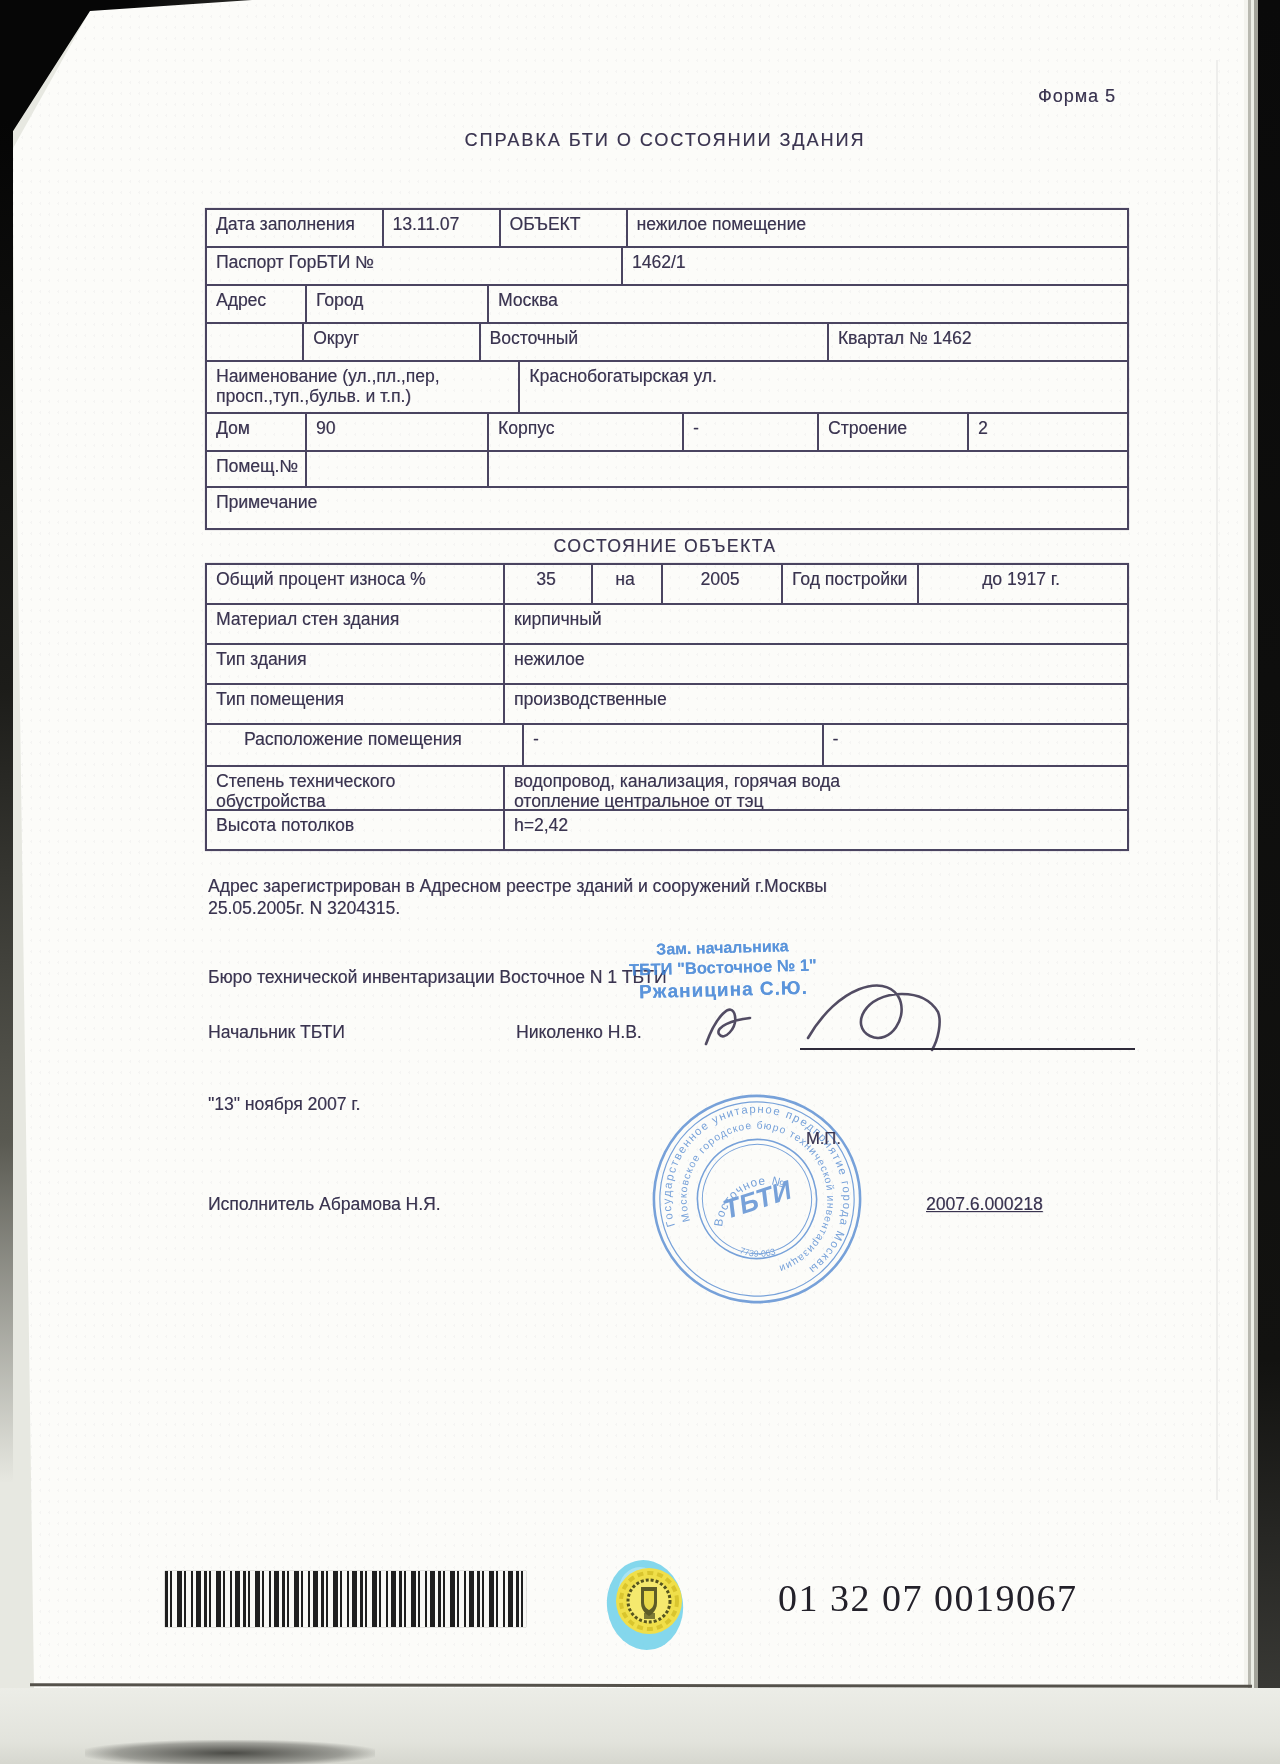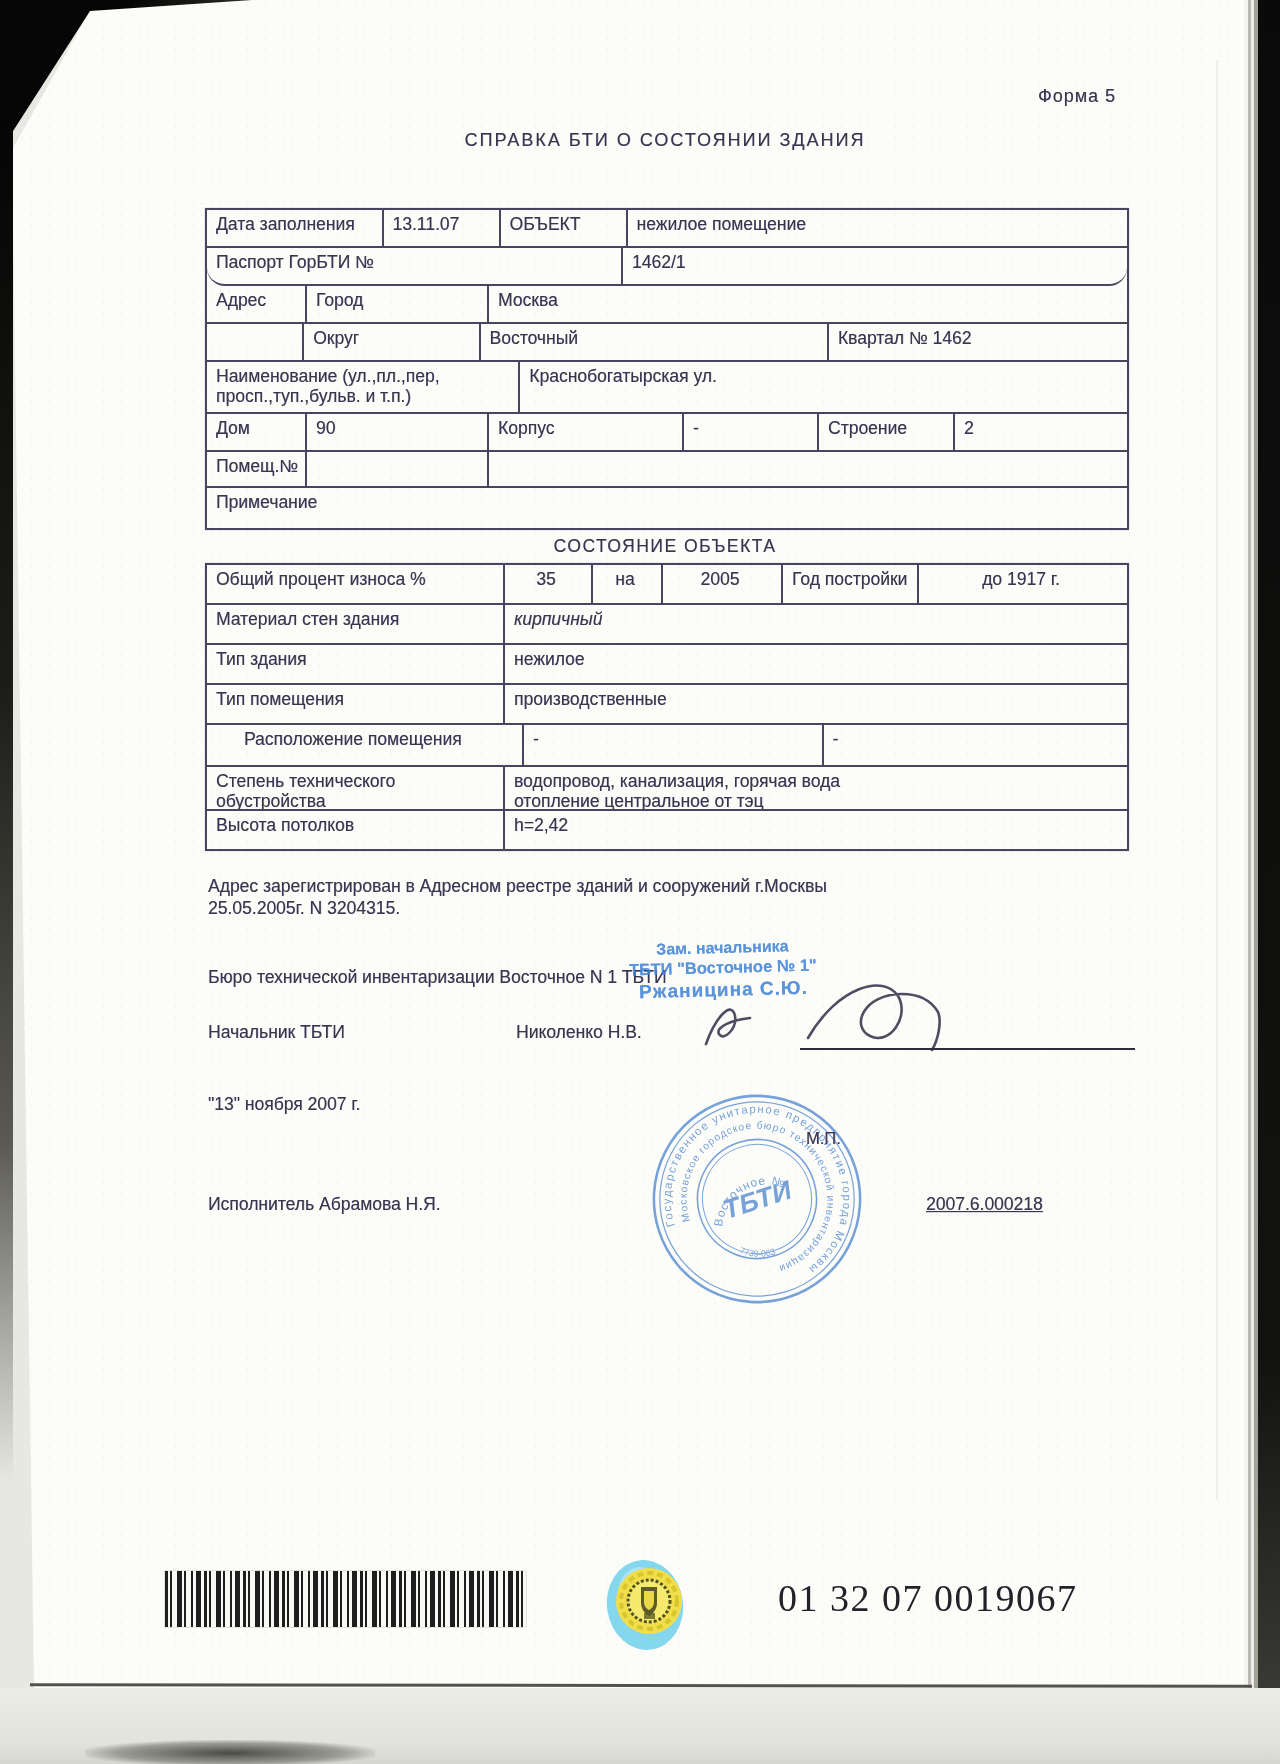--- a/index.html
+++ b/index.html
@@ -112,21 +112,21 @@
   <div class="txt form-label" style="left:1038px;top:86px;">Форма 5</div>
   <div class="txt doc-title">СПРАВКА БТИ О СОСТОЯНИИ ЗДАНИЯ</div>
 
   <div class="dtable" id="table1" style="left: 205px; top: 208px; width: 920px;">
       <div class="trow" style="height: 38px;">
         <div class="tcell" style="width: 178px;">Дата заполнения</div>
         <div class="tcell" style="width: 118px;">13.11.07</div>
         <div class="tcell" style="width: 128px;">ОБЪЕКТ</div>
         <div class="tcell" style="width: 504px;">нежилое помещение</div>
       </div>
-      <div class="trow" style="height: 38px; border-radius: 18px;">
+      <div class="trow" style="height: 38px;">
         <div class="tcell" style="width: 416px;">Паспорт ГорБТИ №</div>
         <div class="tcell" style="width: 504px;">1462/1</div>
       </div>
       <div class="trow" style="height: 38px;">
         <div class="tcell" style="width: 100px;">Адрес</div>
         <div class="tcell" style="width: 182px;">Город</div>
         <div class="tcell" style="width: 638px;">Москва</div>
       </div>
       <div class="trow" style="height: 38px;">
         <div class="tcell" style="width: 100px;"></div>
@@ -137,21 +137,21 @@
       <div class="trow" style="height: 52px;">
         <div class="tcell" style="width: 329px;">Наименование (ул.,пл.,пер,
 просп.,туп.,бульв. и т.п.)</div>
         <div class="tcell" style="width: 638px;">Краснобогатырская ул.</div>
       </div>
       <div class="trow" style="height: 38px;">
         <div class="tcell" style="width: 100px;">Дом</div>
         <div class="tcell" style="width: 182px;">90</div>
         <div class="tcell" style="width: 195px;">Корпус</div>
         <div class="tcell" style="width: 135px;">-</div>
-        <div class="tcell" style="width: 136px;">Строение</div>
+        <div class="tcell" style="width: 150px;">Строение</div>
         <div class="tcell" style="width: 158px;">2</div>
       </div>
       <div class="trow" style="height: 36px;">
         <div class="tcell" style="width: 100px;">Помещ.№</div>
         <div class="tcell" style="width: 182px;"></div>
         <div class="tcell" style="width: 638px;"></div>
       </div>
       <div class="trow" style="height: 40px;">
         <div class="tcell" style="width: 920px;">Примечание</div>
       </div>
@@ -163,21 +163,21 @@
       <div class="trow" style="height: 40px;">
         <div class="tcell" style="width: 298px;">Общий процент износа %</div>
         <div class="tcell ctr" style="width: 88px;">35</div>
         <div class="tcell ctr" style="width: 70px;">на</div>
         <div class="tcell ctr" style="width: 120px;">2005</div>
         <div class="tcell" style="width: 136px;">Год постройки</div>
         <div class="tcell ctr" style="width: 208px;">до 1917 г.</div>
       </div>
       <div class="trow" style="height: 40px;">
         <div class="tcell" style="width: 298px;">Материал стен здания</div>
-        <div class="tcell" style="width: 566px; font-style: italic;">кирпичный</div>
+        <div class="tcell" style="width: 566px;">кирпичный</div>
       </div>
       <div class="trow" style="height: 40px;">
         <div class="tcell" style="width: 298px;">Тип здания</div>
         <div class="tcell" style="width: 622px;">нежилое</div>
       </div>
       <div class="trow" style="height: 40px;">
         <div class="tcell" style="width: 298px;">Тип помещения</div>
         <div class="tcell" style="width: 622px;">производственные</div>
       </div>
       <div class="trow" style="height: 42px; padding-left: 28px;">

